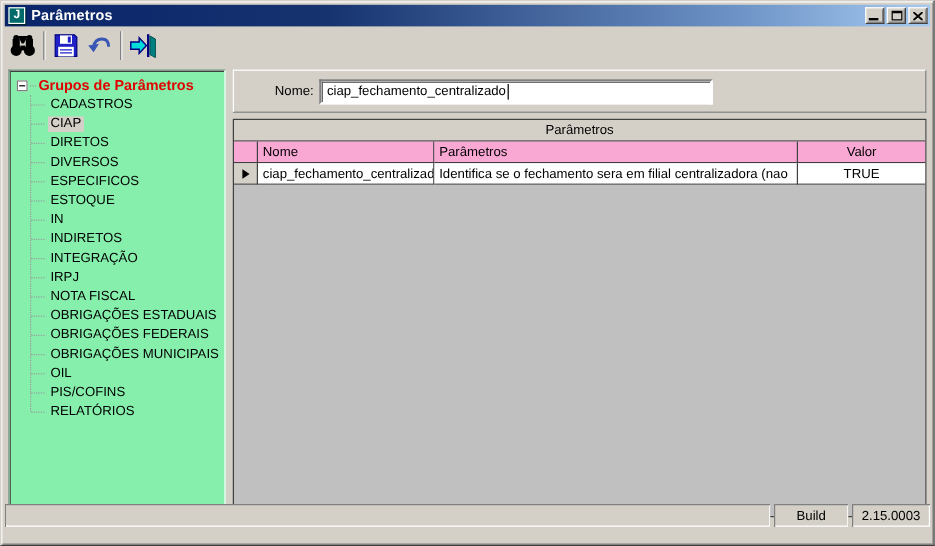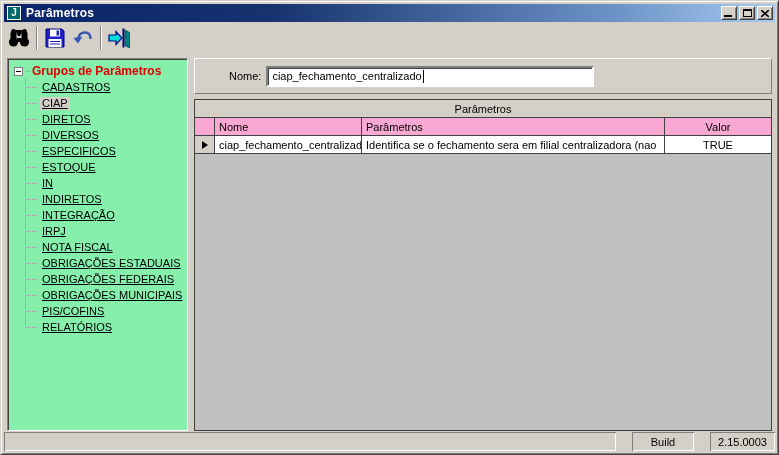--- a/index.html
+++ b/index.html
@@ -56,21 +56,21 @@
   .tree-root-label { font-weight:bold; font-size:12px; color:#e00000; white-space:nowrap; }
   .tree-children { position:relative; }
   .tree-children::before {
     content:''; position:absolute; left:13px; top:0; height:calc(100% - 8px);
     border-left:1px dotted #9a9a9a;
   }
   .tree-item { position:relative; height:16px; display:flex; align-items:center; padding-left:28px; white-space:nowrap; }
   .tree-item::before {
     content:''; position:absolute; left:14px; top:8px; width:11px; border-top:1px dotted #9a9a9a;
   }
-  .tree-item span { padding:0 2px; line-height:13px;text-decoration:underline; }
+  .tree-item span { padding:0 2px; line-height:13px; }
   .tree-item.selected span { background:#d4d0c8; }
 
   
   .nome-panel {
     position:absolute; left:193px; top:57px; width:578px; height:36px;
     background:#d4d0c8; border:1px solid; border-color:#ffffff #808080 #808080 #ffffff;
     display:flex; align-items:center;
   }
   .nome-label { margin-left:10px;padding-left:24px; }
   .nome-input {
@@ -99,21 +99,21 @@
   .cell.selector { width:20px; flex:0 0 auto; background:#d4d0c8; justify-content:center; padding:0; }
   .cell.c-nome { width:147px; flex:0 0 auto; }
   .cell.c-desc { width:303px; flex:0 0 auto; }
   .cell.c-valor { flex:1 1 auto; justify-content:center; border-right:none; }
   .grid-row.data .cell { background:#ffffff; }
   .grid-row.data .cell.selector { background:#d4d0c8; }
   .row-arrow { width:0; height:0; border-top:4px solid transparent; border-bottom:4px solid transparent; border-left:6px solid #000; }
   .grid-empty { flex:1 1 auto; background:#c0c0c0; }
 
   
-  .statusbar { position:absolute; left:3px; right:3px; bottom:3px; height:19px; display:flex; gap:16px; align-items:stretch; }
+  .statusbar { position:absolute; left:3px; right:3px; bottom:15px; height:19px; display:flex; gap:3px; align-items:stretch; }
   .status-cell {
     background:#d4d0c8; box-shadow: inset 1px 1px 0 #808080, inset -1px -1px 0 #ffffff;
     display:flex; align-items:center; justify-content:center;
   }
   .status-main { flex:1 1 auto; }
   .status-build { width:62px; flex:0 0 auto; }
   .status-version { width:65px; flex:0 0 auto; }
 </style>
 </head>
 <body>
@@ -224,20 +224,23 @@
       <div class="tree-item">
           <span>OBRIGAÇÕES ESTADUAIS</span>
         </div>
       <div class="tree-item">
           <span>OBRIGAÇÕES FEDERAIS</span>
         </div>
       <div class="tree-item">
           <span>OBRIGAÇÕES MUNICIPAIS</span>
         </div>
       <div class="tree-item">
+          <span>OIL</span>
+        </div>
+      <div class="tree-item">
           <span>PIS/COFINS</span>
         </div>
       <div class="tree-item">
           <span>RELATÓRIOS</span>
         </div>
     </div>
   </div>
 
   <div class="nome-panel">
     <span class="nome-label">Nome:</span>

